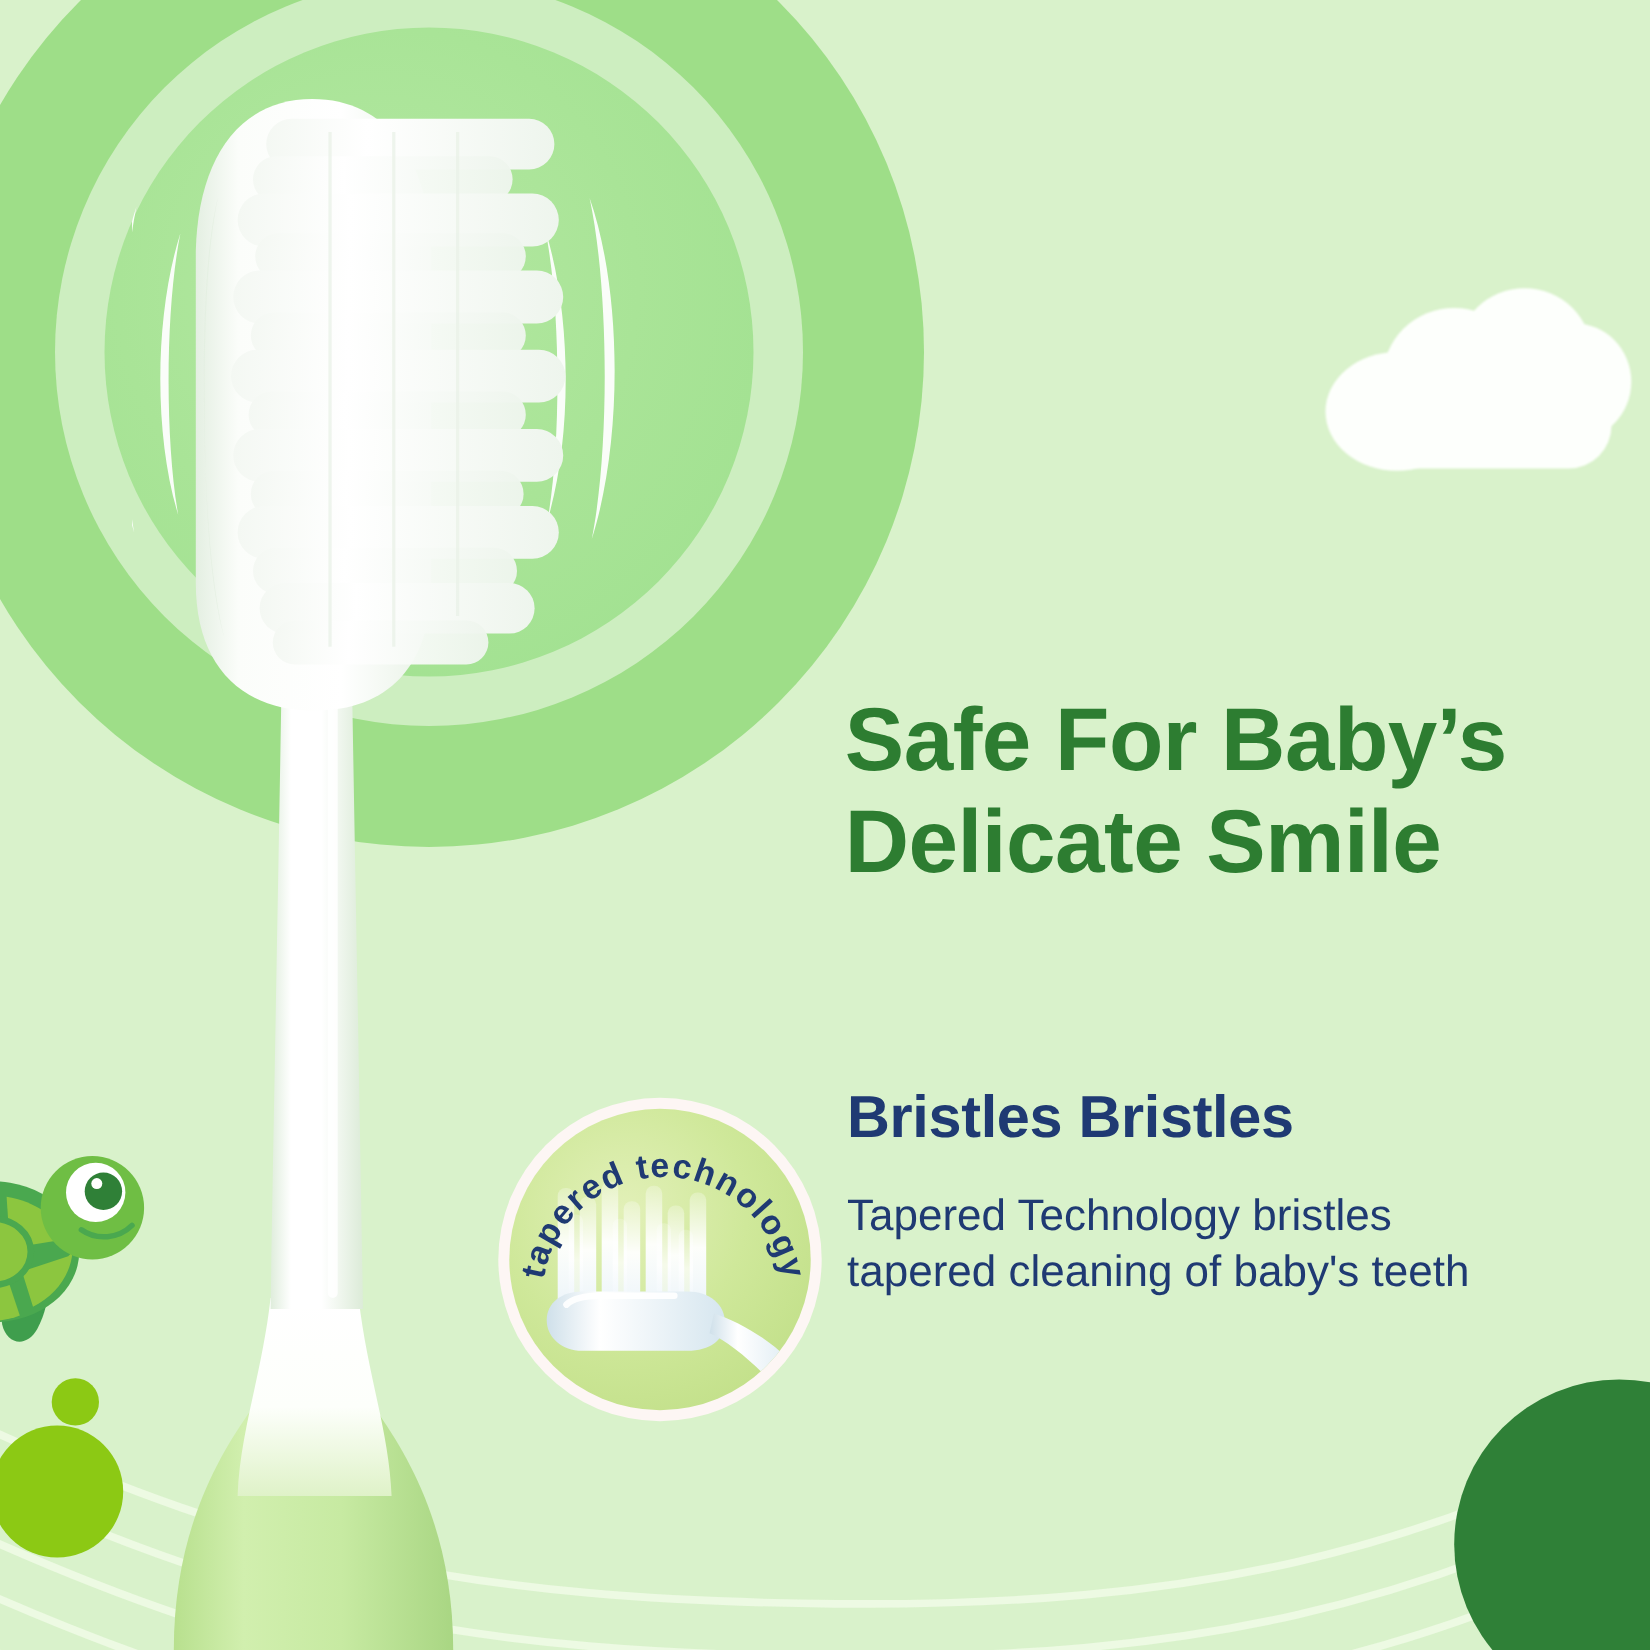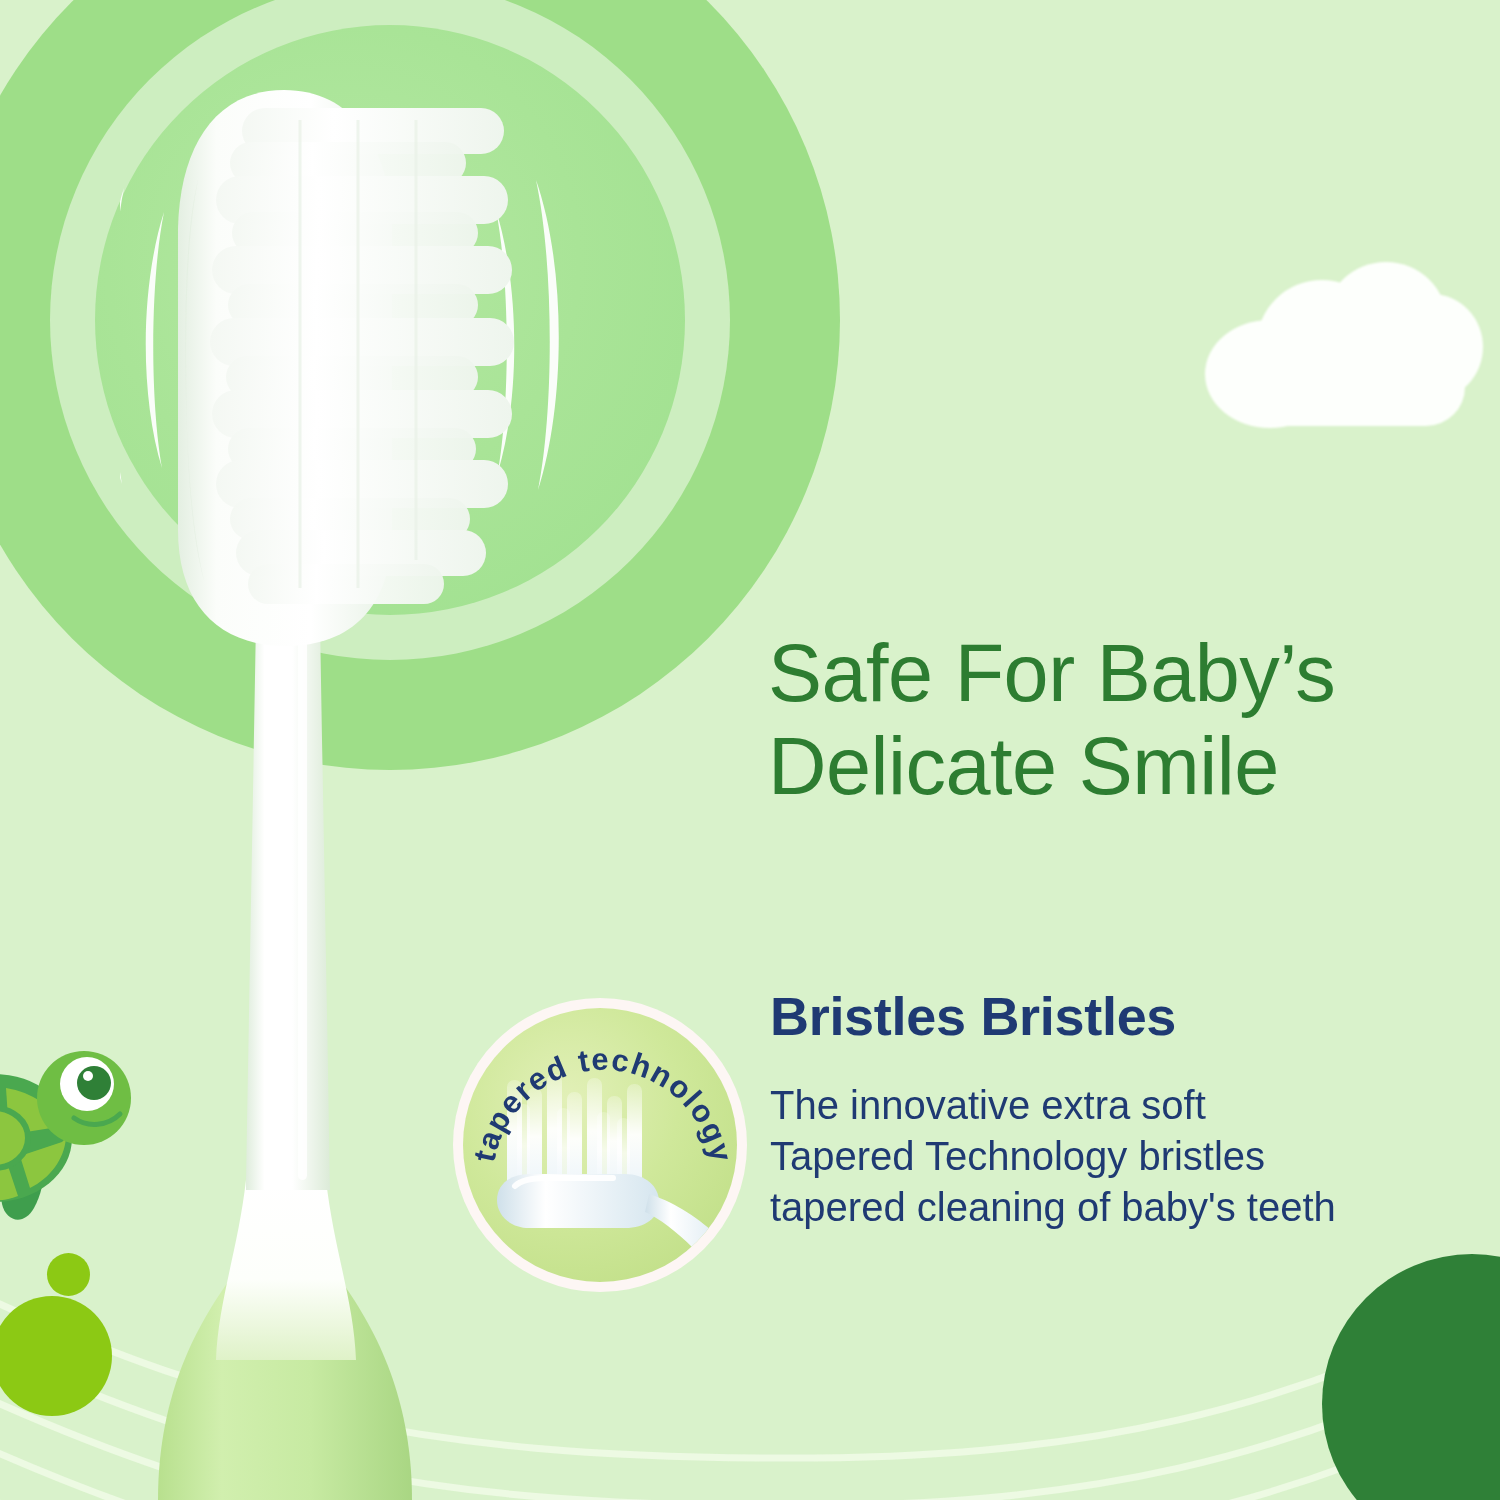--- a/index.html
+++ b/index.html
@@ -90,21 +90,21 @@
   
   .brush { position: absolute; left: 120px; top: 60px; width: 470px; height: 1440px; }
 
   
   .headline {
     position: absolute;
     left: 768px; top: 627px;
     width: 700px;
     color: #2d7d31;
     font-size: 81px;
-    font-weight: 400;
+    font-weight: 700;
     line-height: 1.15;
     letter-spacing: -0.5px;
   }
   .sub-head {
     position: absolute;
     left: 770px; top: 985px;
     color: #1f3a73;
     font-size: 54px;
     font-weight: 700;
     letter-spacing: -0.3px;
@@ -288,21 +288,20 @@
     </g>
   </svg>
 
   <div class="headline">
     <div>Safe For Baby’s</div>
     <div>Delicate Smile</div>
   </div>
 
   <div class="sub-head">Bristles Bristles</div>
   <div class="body-copy">
-    <div>The innovative extra soft</div>
     <div>Tapered Technology bristles</div>
     <div>tapered cleaning of baby's teeth</div>
   </div>
 
   <div class="badge">
     <div class="badge-ring"></div>
     <div class="badge-face">
 
       <svg viewBox="0 0 274 274">
         <defs>

